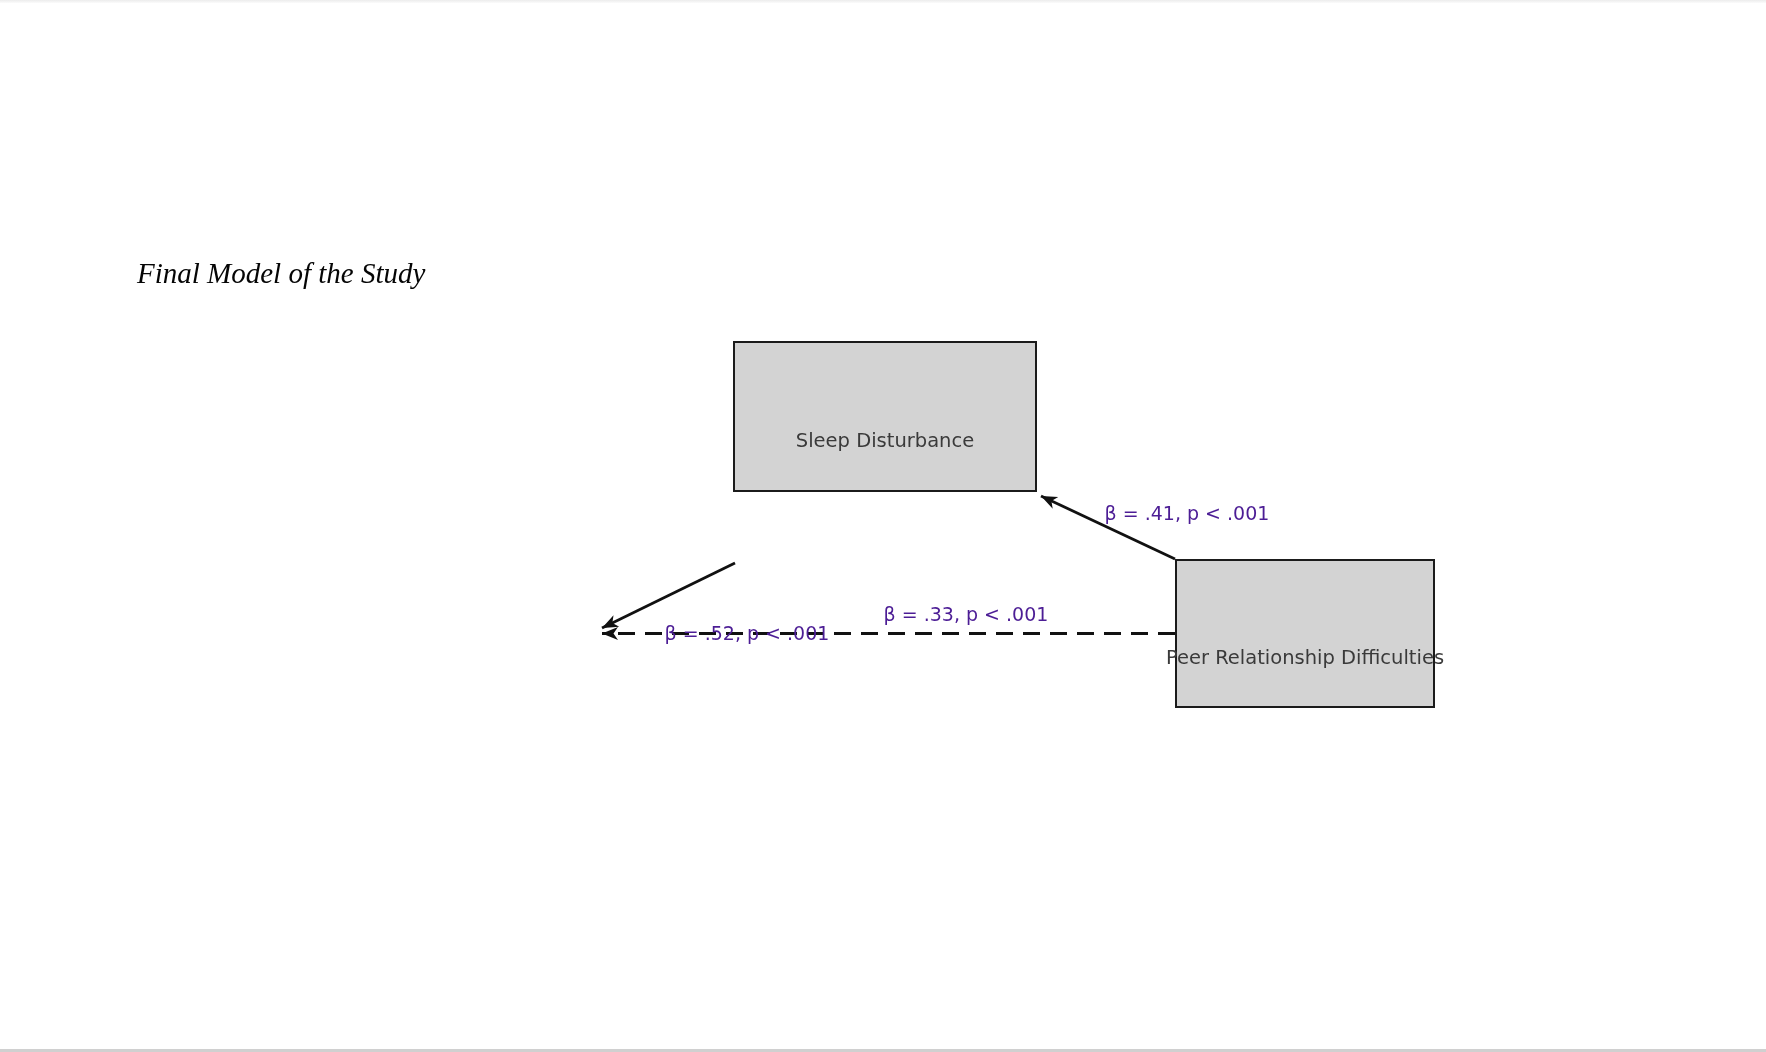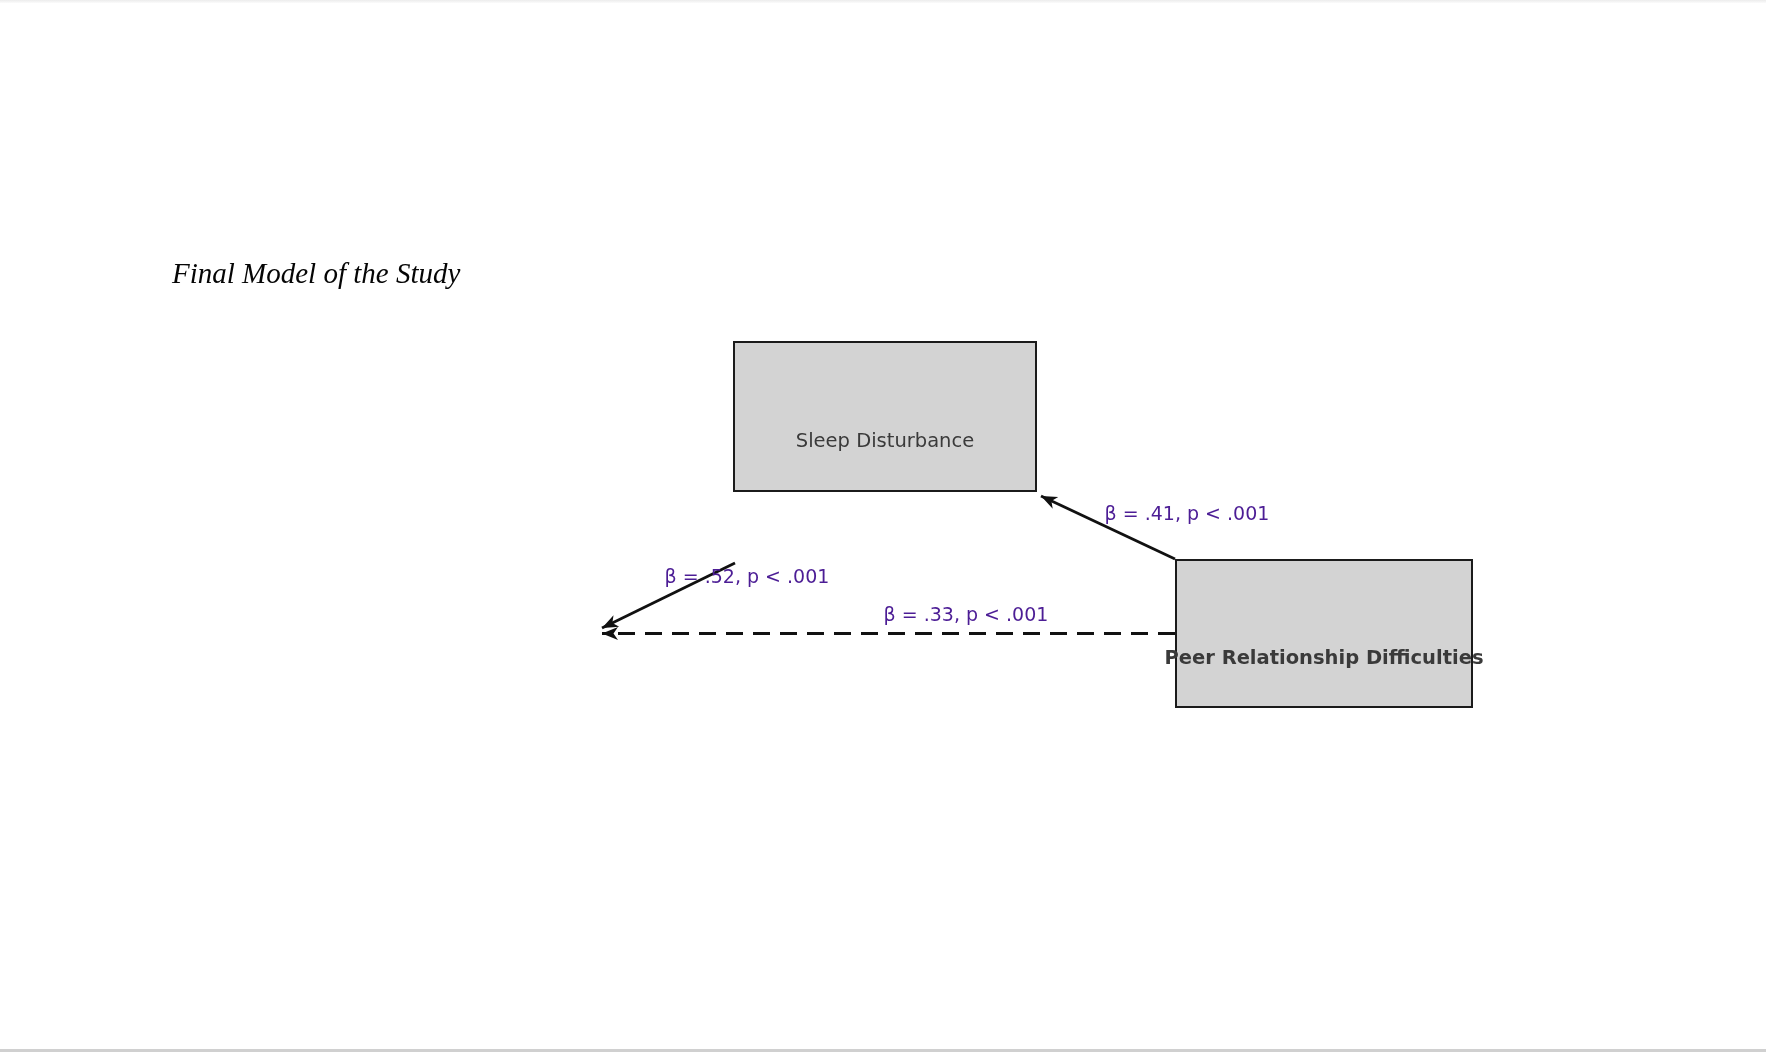--- a/index.html
+++ b/index.html
@@ -30,21 +30,20 @@
   .figure-title {
     position: absolute;
     left: 137px;
     top: 257px;
     font-family: "Liberation Serif", "DejaVu Serif", serif;
     font-style: italic;
     font-size: 29px;
     line-height: 1.15;
     color: #050505;
     white-space: nowrap;
-    margin-left: 35px;
   }
   .arrows-layer {
     position: absolute;
     top: 0; left: 0;
     width: 1766px;
     height: 1052px;
     pointer-events: none;
   }
   .node {
     position: absolute;
@@ -55,30 +54,30 @@
     align-items: center;
     justify-content: center;
     color: #3a3a3a;
     font-size: 19.5px;
     line-height: 1.2;
     text-align: center;
   }
   .node span { white-space: nowrap; margin-top: 48px; }
   .node-sleep    { left: 733px;  top: 341px; width: 304px; height: 151px; }
   .node-internet { left: 293px;  top: 559px; width: 301px; height: 151px; }
-  .node-peer     { left: 1175px; top: 559px; width: 298px; height: 149px; overflow: visible; font-weight: bold; }
+  .node-peer     { left: 1175px; top: 559px; width: 260px; height: 149px; overflow: visible; }
   .path-label {
     position: absolute;
     transform: translate(-50%, -50%);
     color: #4c1d95;
     font-size: 19px;
     white-space: nowrap;
   }
   .label-b41 { left: 1187px; top: 513px; }
-  .label-b52 { left: 747px;  top: 576px; }
+  .label-b52 { left: 747px;  top: 633px; }
   .label-b33 { left: 966px;  top: 614px; }
 </style>
 </head>
 <body>
 
 <div class="canvas">
 
   <div class="edge-top"></div>
 
   <div class="figure-title">Final Model of the Study</div>

